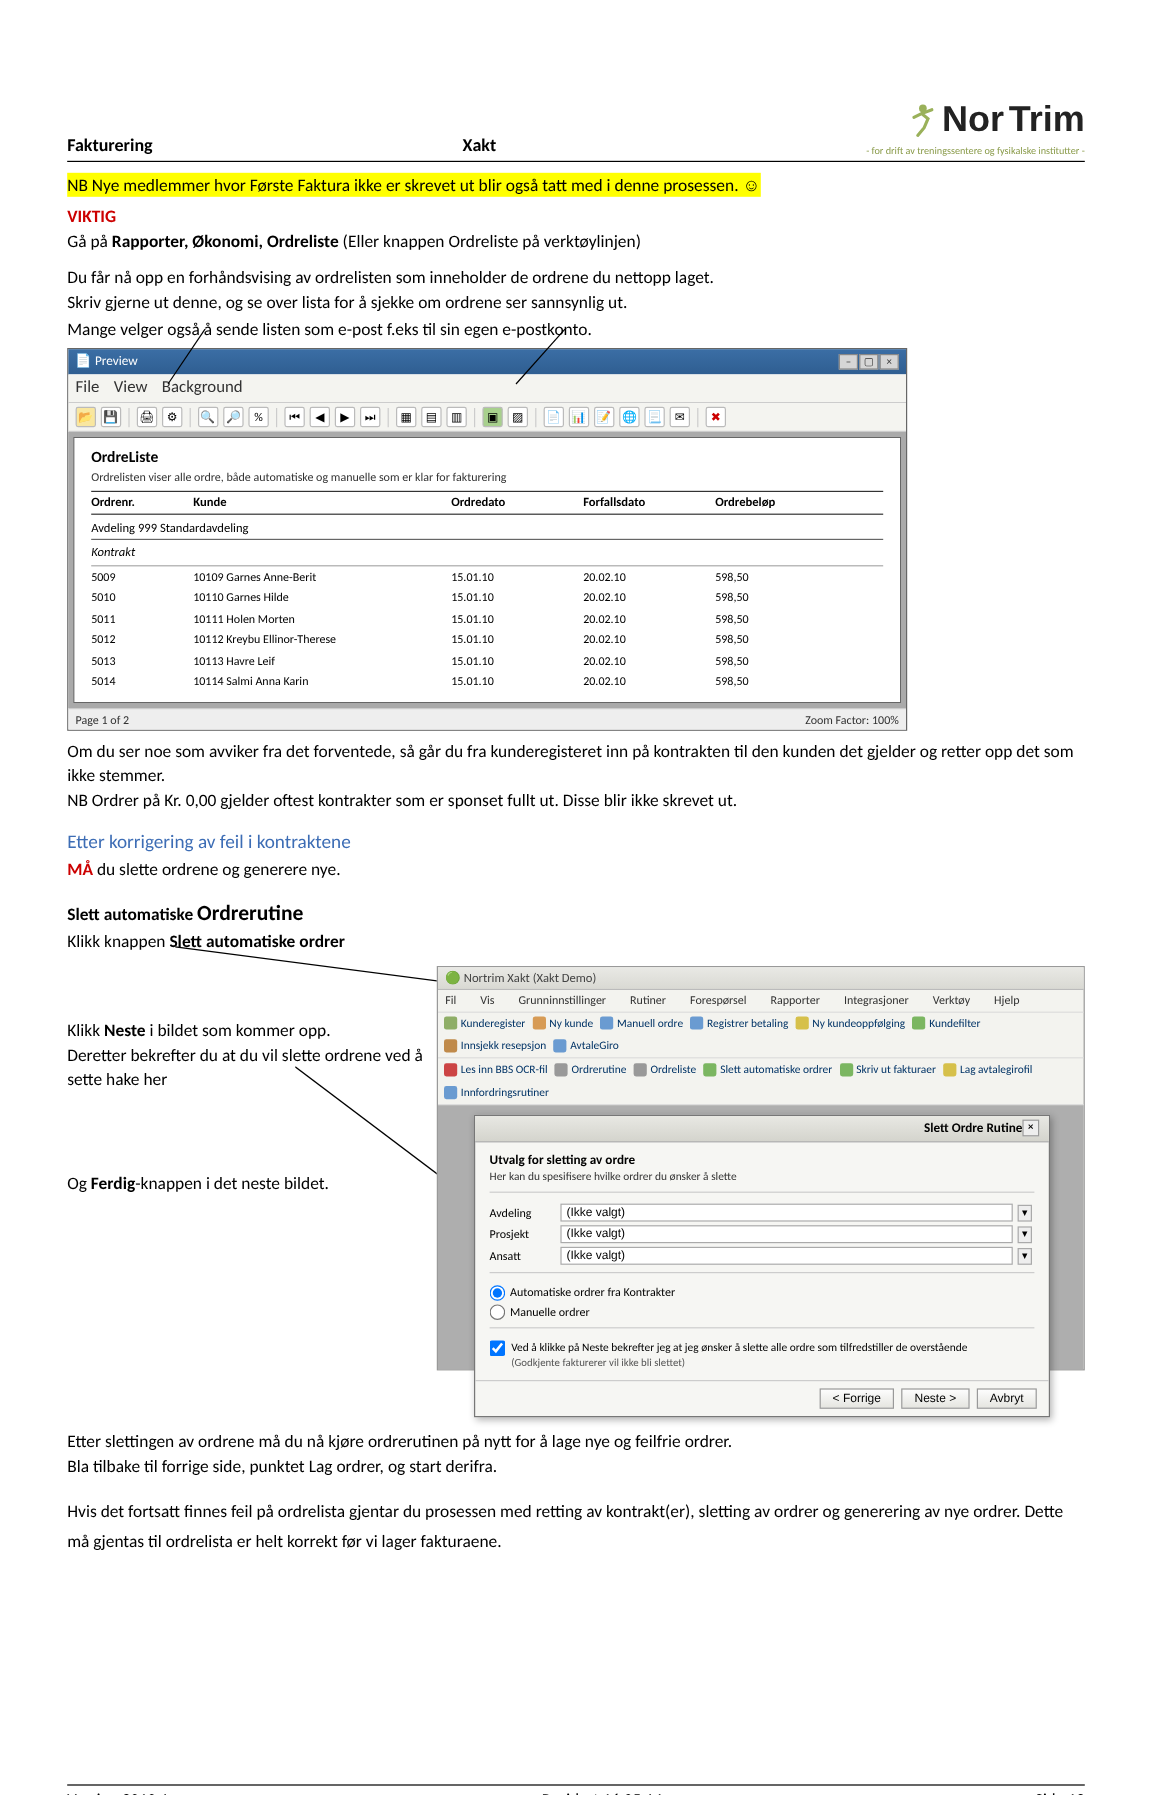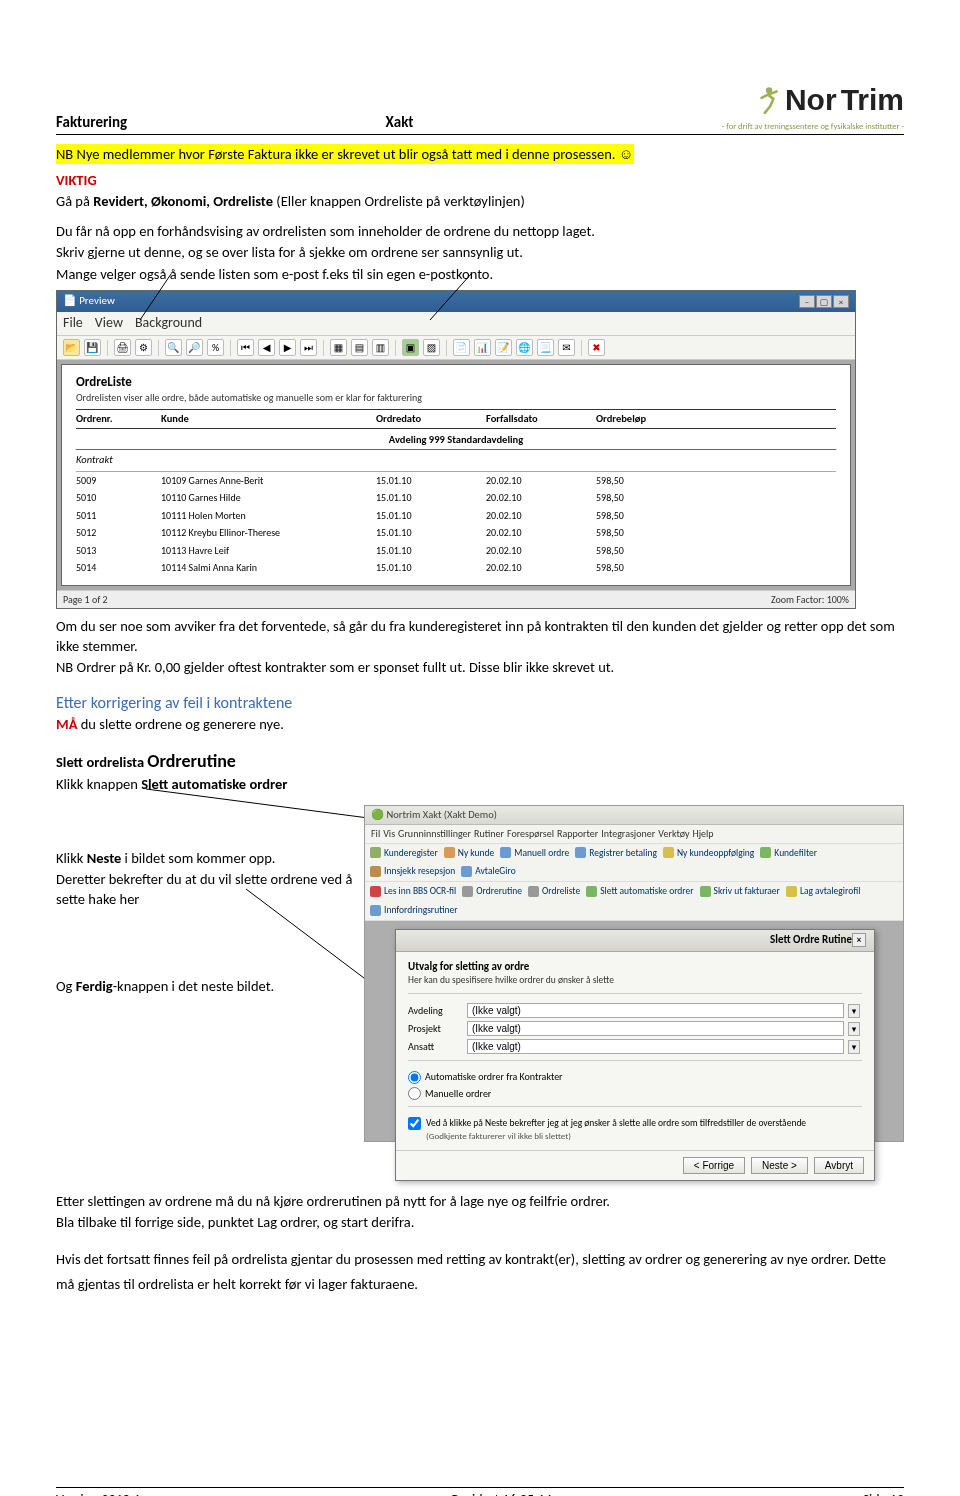--- a/index.html
+++ b/index.html
@@ -51,21 +51,21 @@
     padding: 1px 0;
     display: inline;
   }
   .red { color: #cc0000; font-weight: bold; }
   .blue-h { color: #3d6db5; font-weight: 500; font-size: 16px; }
   p { margin: 2px 0; }
   .bold { font-weight: bold; }
 
   
   .shot1 {
-    width: 800px;
+    width: 700px;
     border: 1px solid #666;
     background: #fff;
     margin: 6px 0 8px 0;
     font-size: 10.5px;
   }
   .shot1-titlebar {
     background: linear-gradient(#3b6ea5, #2f5e91);
     color: #fff;
     padding: 3px 6px;
     font-size: 11px;
@@ -84,41 +84,41 @@
   .tb-ico { width:17px; height:17px; border:1px solid #bbb; background:#fff; border-radius:2px; font-size:10px; display:flex;align-items:center;justify-content:center;}
   .tb-sep { width:1px; height:16px; background:#ccc; margin:0 2px;}
   .shot1-body { padding: 8px 14px; }
   .shot1-h { font-weight:bold; font-size:13px; }
   .shot1-sub { font-size:10px; color:#333; margin-bottom:5px;}
   .shot1-thead, .shot1-row {
     display:grid; grid-template-columns: 85px 215px 110px 110px 90px;
     padding: 2px 0;
   }
   .shot1-thead { font-weight:bold; border-bottom:1px solid #333; border-top:1px solid #333;}
-  .shot1-section { font-weight:bold; padding:4px 0 2px 0; border-bottom:1px solid #666;text-align:center;}
+  .shot1-section { font-weight:normal; padding:4px 0 2px 0; border-bottom:1px solid #666;}
   .shot1-subsection { font-style:italic; padding:3px 0; border-bottom:1px solid #aaa;}
   .shot1-row { font-size:10px; }
   .shot1-row > div:last-child { }
   .shot1-status {
     background:#eee; border-top:1px solid #ccc;
     display:flex; justify-content:space-between;
     padding:2px 6px; font-size:10px; color:#333;
   }
   .arrow {
     position:absolute; pointer-events:none;
   }
 
   
   .shot2-wrap { margin-top: 10px; display:flex; justify-content:flex-end; position:relative;}
   .shot2 {
     width: 540px; border:1px solid #999; background:#f3f3ef;
     font-size:10px;
   }
   .shot2-title { background:linear-gradient(#e9e9e5,#d9d9d3); padding:2px 6px; font-size:10.5px; color:#444; border-bottom:1px solid #bbb;}
-  .shot2-menu { padding:2px 6px; display:flex; gap:3px; font-size:10px; color:#333; border-bottom:1px solid #ddd;}
+  .shot2-menu { padding:2px 6px; display:flex; gap:20px; font-size:10px; color:#333; border-bottom:1px solid #ddd;}
   .shot2-tbx { padding:3px 5px; display:flex; gap:6px; flex-wrap:wrap; font-size:9.5px; color:#003366; border-bottom:1px solid #ddd;}
   .shot2-tbx span { display:flex; align-items:center; gap:3px;}
   .shot2-tbx .ic { width:11px;height:11px;background:#8fae67;border-radius:2px;}
   .shot2-body { background:#aeaeae; padding:10px; min-height:220px; position:relative;}
   .dlg {
     position:absolute; left:30px; top:8px; width:480px;
     background:#f6f6f3; border:1px solid #777; box-shadow:2px 2px 6px rgba(0,0,0,0.3);
   }
   .dlg-title { background:linear-gradient(#e8e8e3,#d4d4cd); padding:3px 8px; font-weight:bold; font-size:11px; display:flex;justify-content:flex-end; border-bottom:1px solid #aaa;}
   .dlg-close { width:14px;height:14px; border:1px solid #999; background:#eee; text-align:center; font-size:9px; line-height:12px;}
@@ -162,21 +162,21 @@
       <div class="logo-tag">- for drift av treningssentere og fysikalske institutter -</div>
     </div>
   </div>
 
   <p><span class="highlight">NB Nye medlemmer hvor Første Faktura ikke er skrevet ut blir også tatt med i denne prosessen. ☺</span></p>
 
   <p style="margin-top:6px;"><span class="red">VIKTIG</span></p>
 
   <p>
     <span>Gå på </span>
-    <span class="bold">Revidert, Økonomi, Ordreliste</span>
+    <span class="bold">Rapporter, Økonomi, Ordreliste</span>
     <span> (Eller knappen Ordreliste på verktøylinjen)</span>
   </p>
 
   <p style="margin-top:10px;">Du får nå opp en forhåndsvising av ordrelisten som inneholder de ordrene du nettopp laget.</p>
   <p>Skriv gjerne ut denne, og se over lista for å sjekke om ordrene ser sannsynlig ut.</p>
   <p>Mange velger også å sende listen som e-post f.eks til sin egen e-postkonto.</p>
 
   <div style="position:relative;">
     <svg class="arrow" style="left:80px; top:-16px;" width="80" height="50">
       <line x1="35" y1="0" x2="4" y2="46" stroke="#000" stroke-width="1"></line>
@@ -301,21 +301,21 @@
 
   <p style="margin-top:6px;">Om du ser noe som avviker fra det forventede, så går du fra kunderegisteret inn på kontrakten til den kunden det gjelder og retter opp det som ikke stemmer.</p>
   <p>NB Ordrer på Kr. 0,00 gjelder oftest kontrakter som er sponset fullt ut. Disse blir ikke skrevet ut.</p>
 
   <p style="margin-top:14px;" class="blue-h">Etter korrigering av feil i kontraktene</p>
   <p>
     <span class="red">MÅ</span><span>  du slette ordrene og generere nye.</span>
   </p>
 
   <p style="margin-top:14px;">
-    <span class="bold">Slett ordrelista </span><span class="bold" style="font-size:18px;">Ordrerutine</span>
+    <span class="bold">Slett automatiske </span><span class="bold" style="font-size:18px;">Ordrerutine</span>
   </p>
   <p>
     <span>Klikk knappen </span><span class="bold">Slett automatiske ordrer</span>
   </p>
 
   <div style="position:relative; min-height:330px; margin-top:6px;">
 
     <svg style="position:absolute; left:90px; top:-18px; pointer-events:none;" width="470" height="70">
       <line x1="0" y1="2" x2="460" y2="62" stroke="#000" stroke-width="1"></line>
     </svg>

